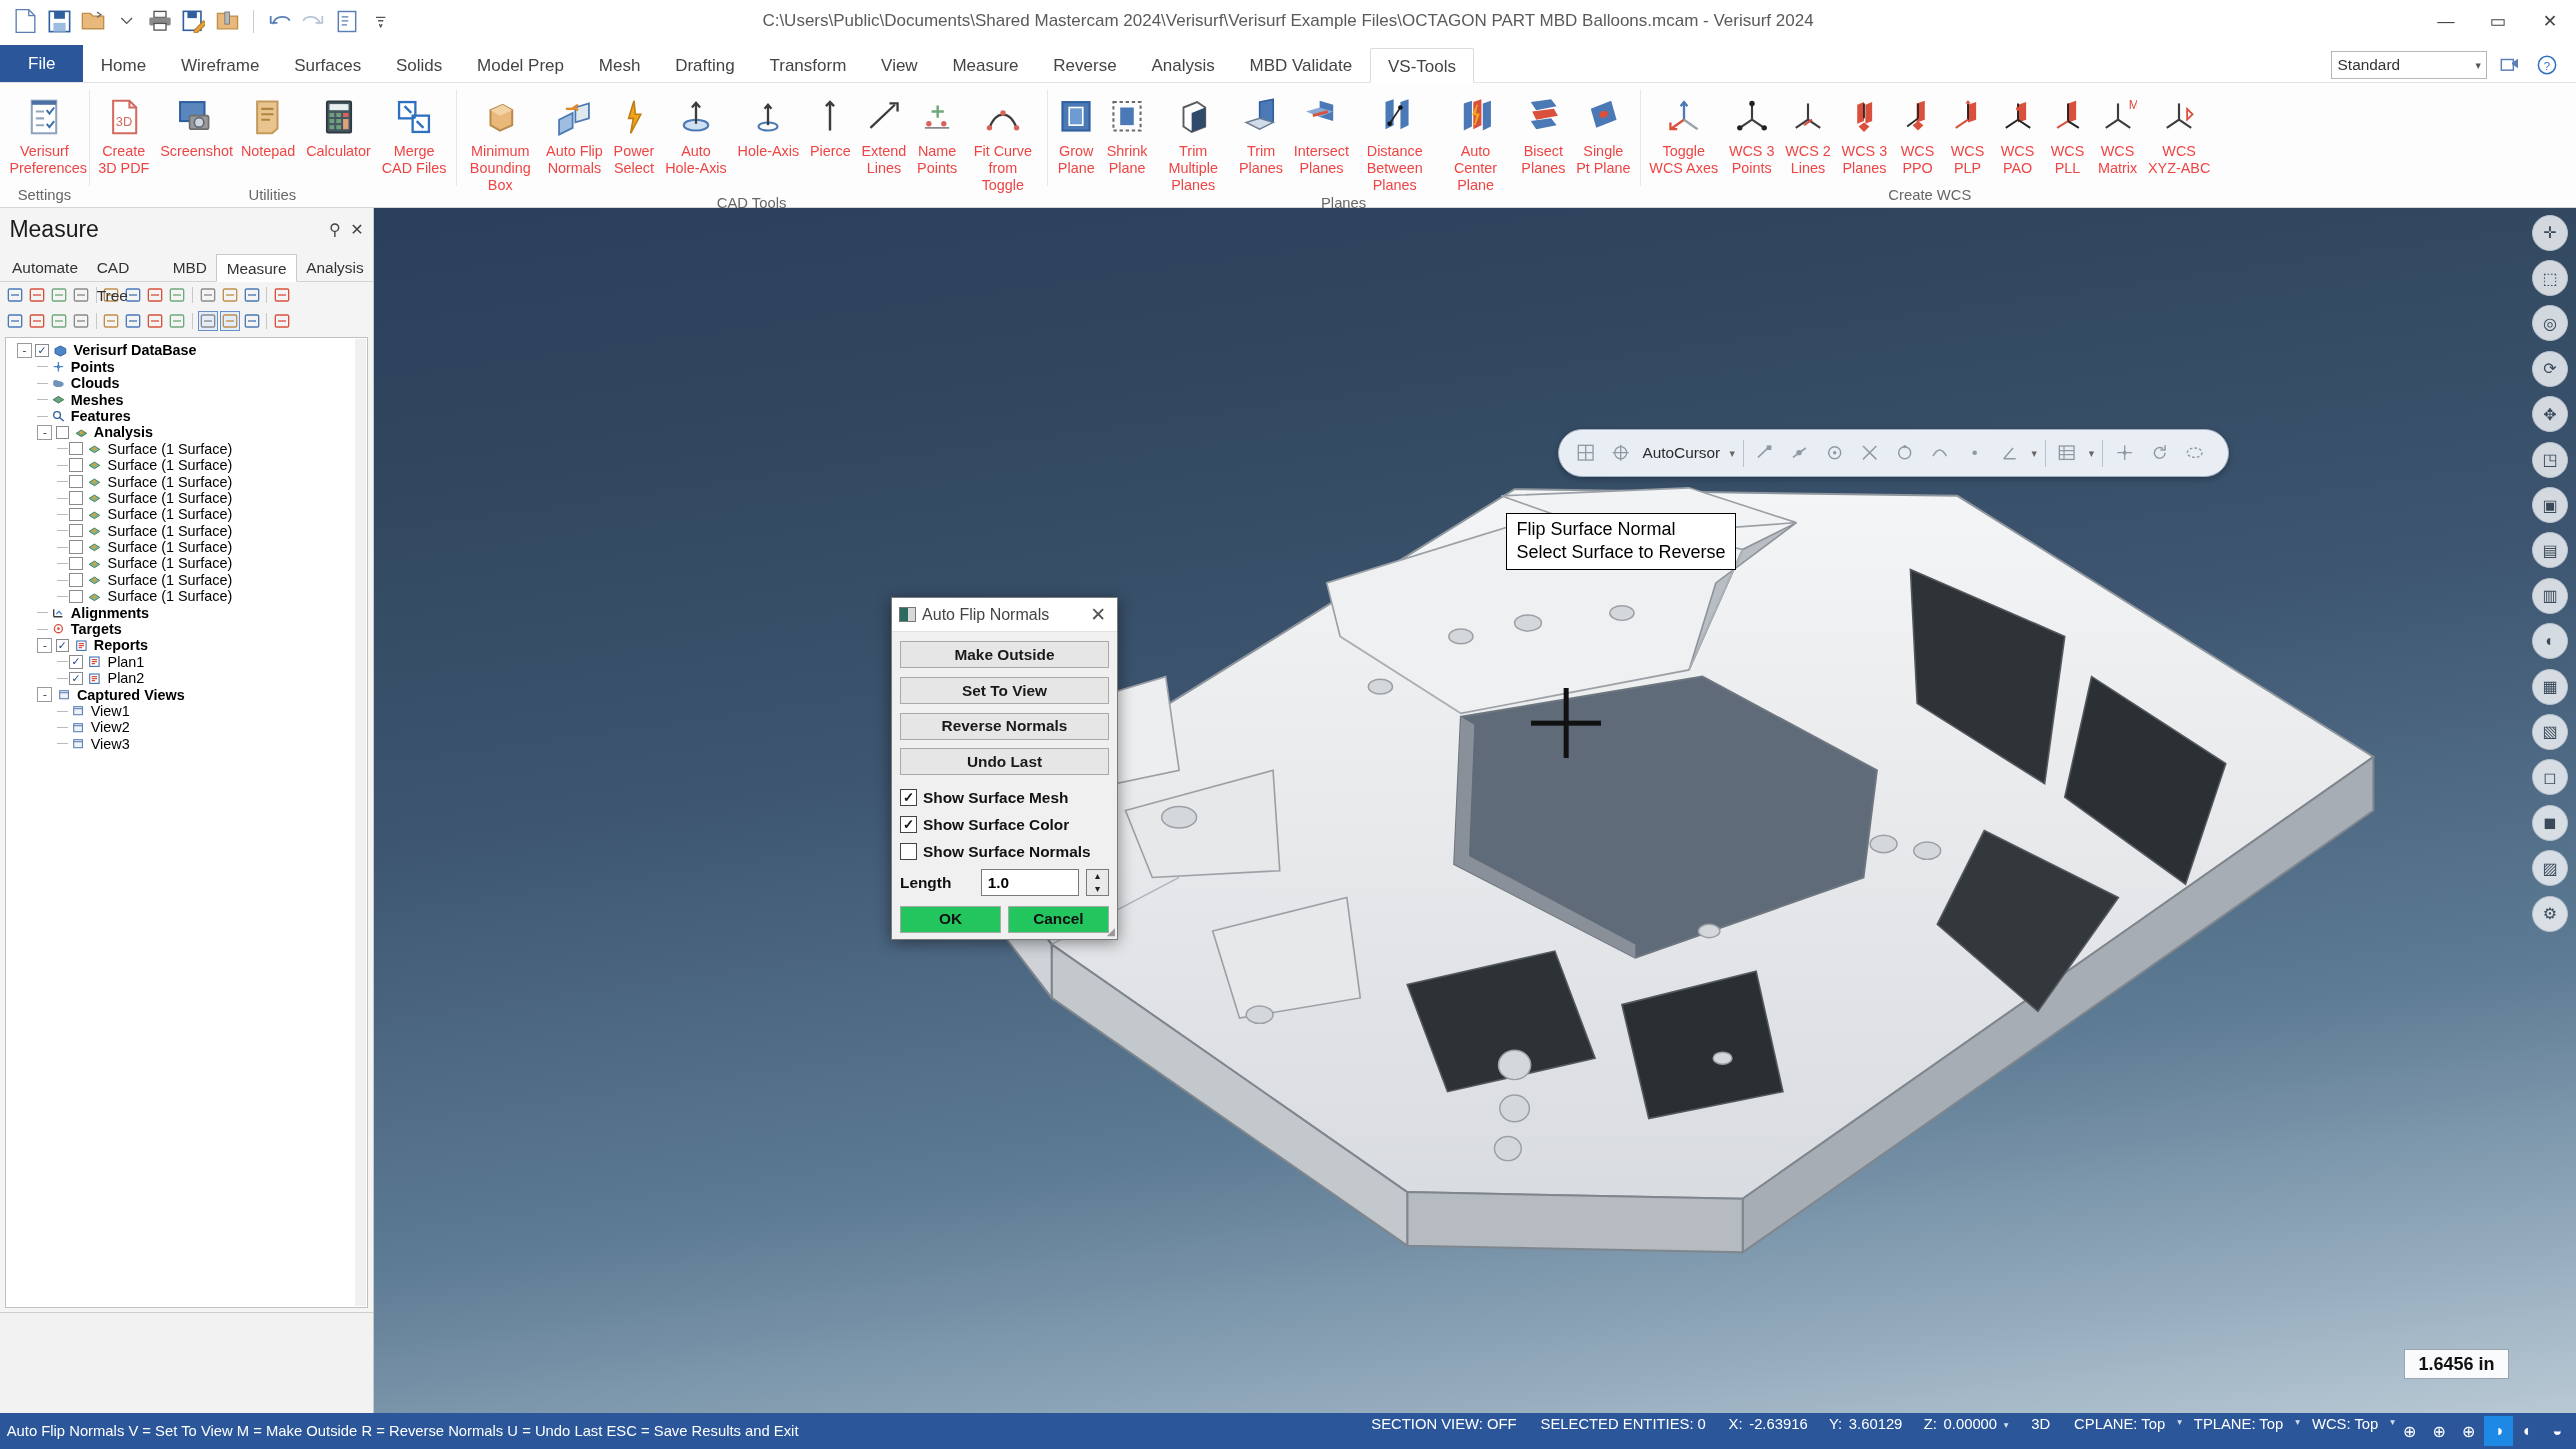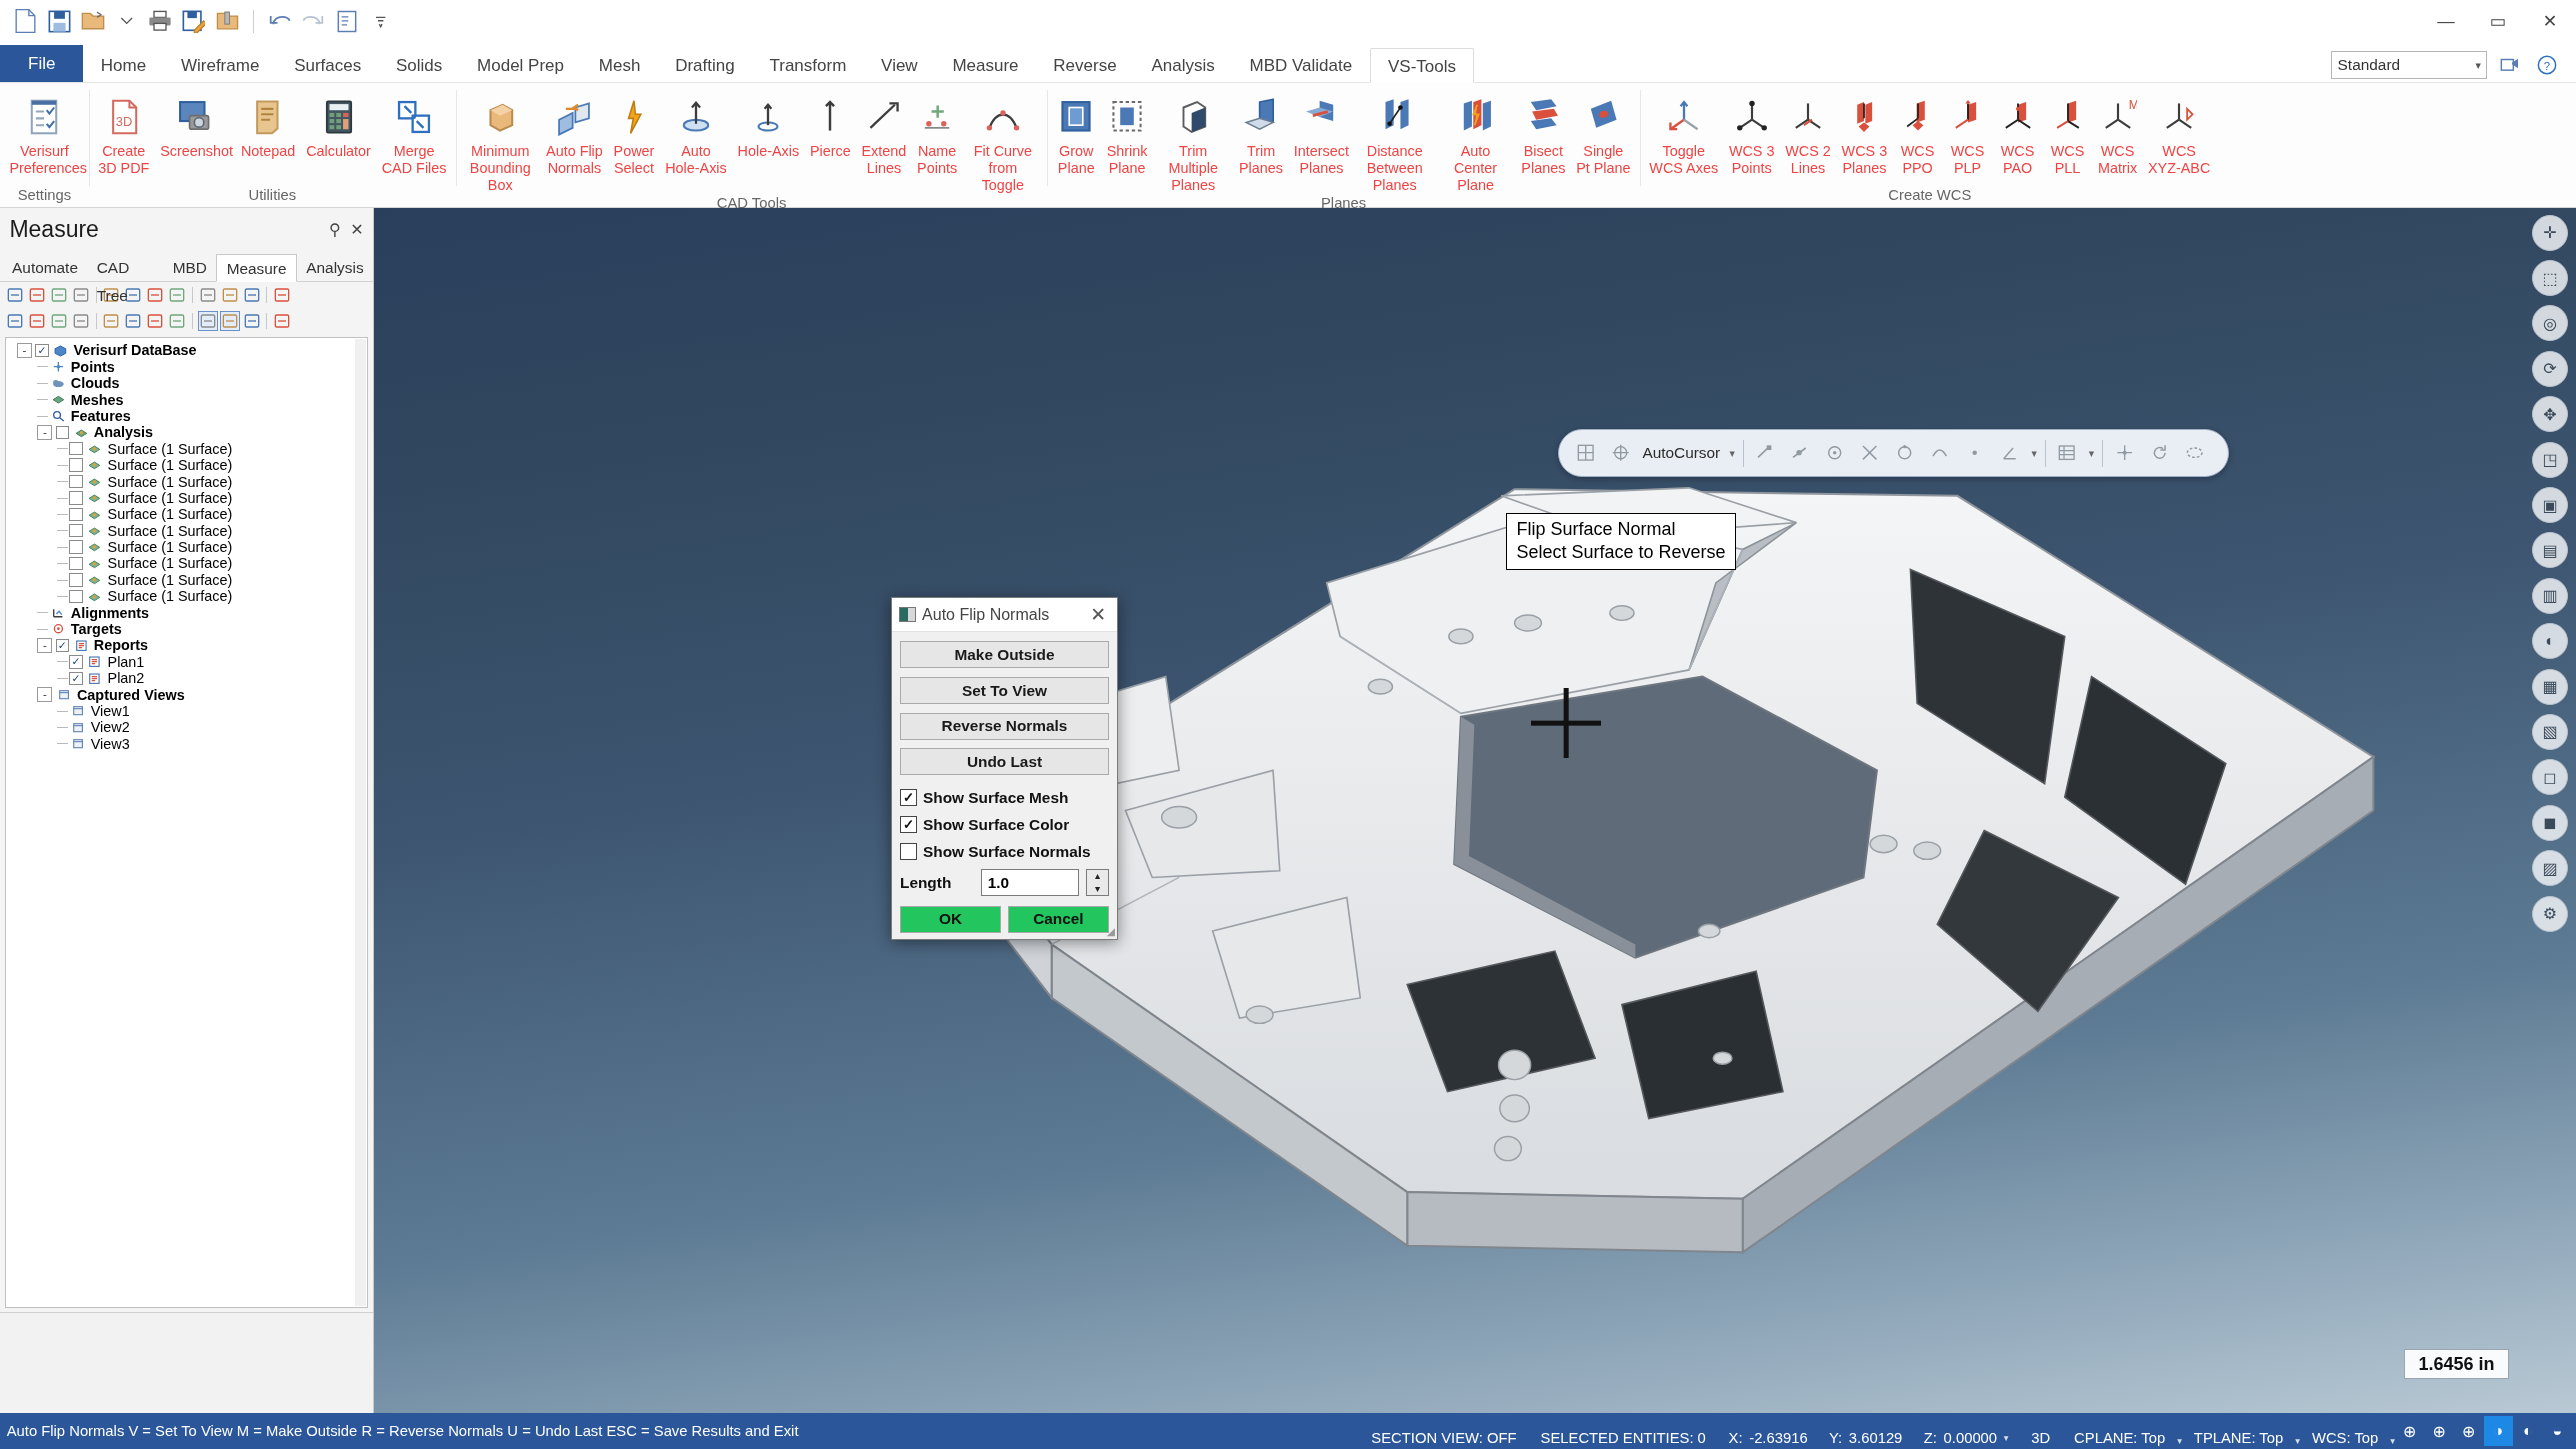--- a/index.html
+++ b/index.html
@@ -117,21 +117,21 @@
   .dgrip { position:absolute; right:2px; bottom:1.3px; font-size:10.7px; color:#9a9a9a;}
 
   
   .rightbar { position:absolute; right:0; top:0; bottom:0; width:52px; display:flex; flex-direction:column; align-items:center; padding-top:6.7px; gap:9.4px; z-index:6; }
   .rbtn2 { width:36px; height:36px; border-radius:50%; background:rgba(238,240,243,.86); border:0.7px solid #b9c2cc; display:flex; align-items:center; justify-content:center; color:#3b4a5a; font-size:16px; }
   .scaleval { position:absolute; right:67px; bottom:34px; background:rgba(255,255,255,.93); border:0.7px solid #9aa5b1; padding:3.4px 13.4px; font-size:18px; color:#111; font-weight:bold;}
 
   
   .status { height:36px; background:#2b579a; color:#fff; display:flex; align-items:center; font-size:14.8px; flex:0 0 auto; }
   .status .left { padding-left:6.7px; }
-  .status .mid { margin-left:auto; display:flex; align-items:flex-end; gap:0; }
+  .status .mid { margin-left:auto; display:flex; align-items:flex-start; gap:0; }
   .status .seg { padding:0 12px; white-space:nowrap; }
   .status .coord { display:flex; align-items:center; gap:6.7px; padding:0 10.7px; }
   .status .caret { font-size:9.4px; opacity:.8; }
   .status .icons { display:flex; align-items:center; gap:0; padding-right:4px; }
   .status .sico { width:29.5px; height:29.5px; display:flex; align-items:center; justify-content:center; font-size:16px; }
   .status .sico.sel { background:#1e88e5; }
 </style>
 </head>
 <body>
 
@@ -201,20 +201,21 @@
             <rect x="2" y="2" width="26" height="30" fill="#fff" stroke="#5b7fb4" stroke-width="2.2"></rect>
             <path d="M7 10h10M7 16h10M7 22h8" stroke="#5b7fb4" stroke-width="2"></path>
           </svg>
       </div>
       <div class="qicon">
         <svg width="13.4" height="14.8" viewBox="0 0 20 22">
             <path d="M3 5h14M6 10h8M8 15l2 4 2-4" fill="none" stroke="#555" stroke-width="2"></path>
           </svg>
       </div>
     </div>
+    <div class="titletext">C:\Users\Public\Documents\Shared Mastercam 2024\Verisurf\Verisurf Example Files\OCTAGON PART MBD Balloons.mcam  -  Verisurf 2024</div>
     <div class="winbtns">
       <div>—</div>
       <div>▭</div>
       <div>✕</div>
     </div>
   </div>
 
   <div class="tabrow" id="tabrow">
       <div class="tab file">File</div>
       <div class="tab">Home</div>

